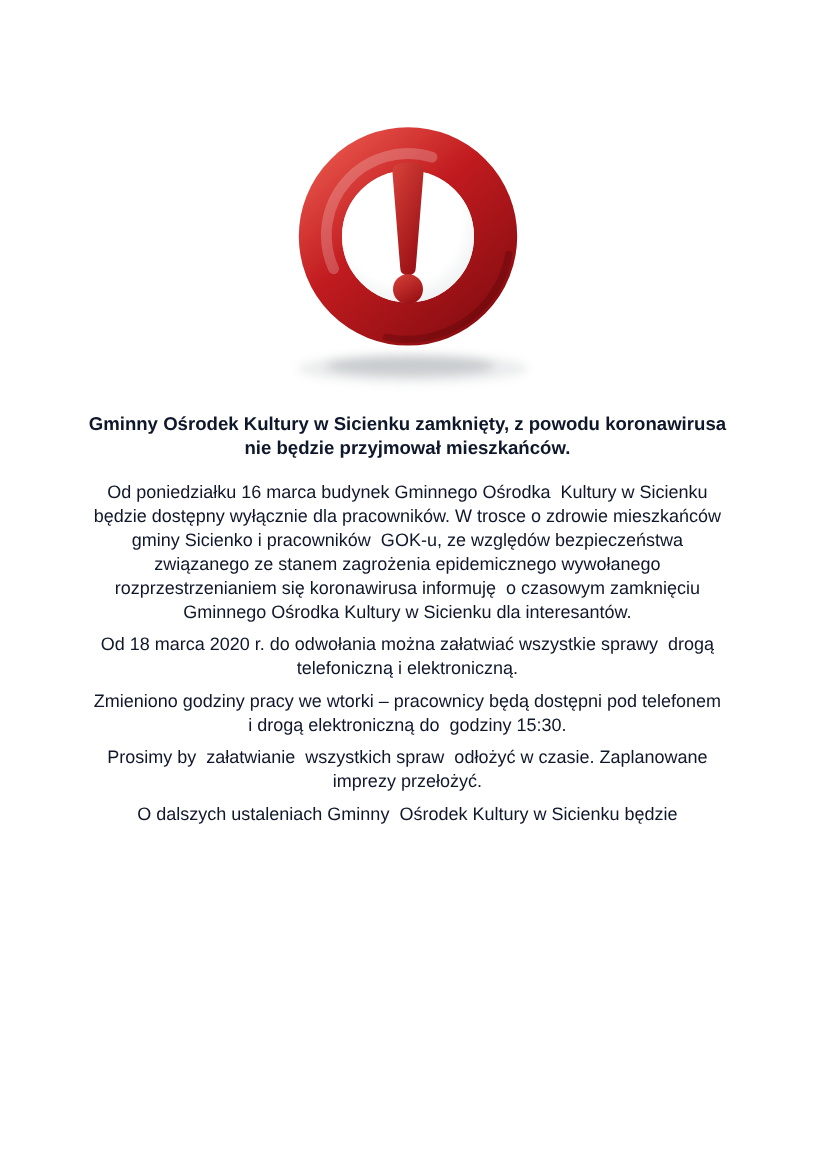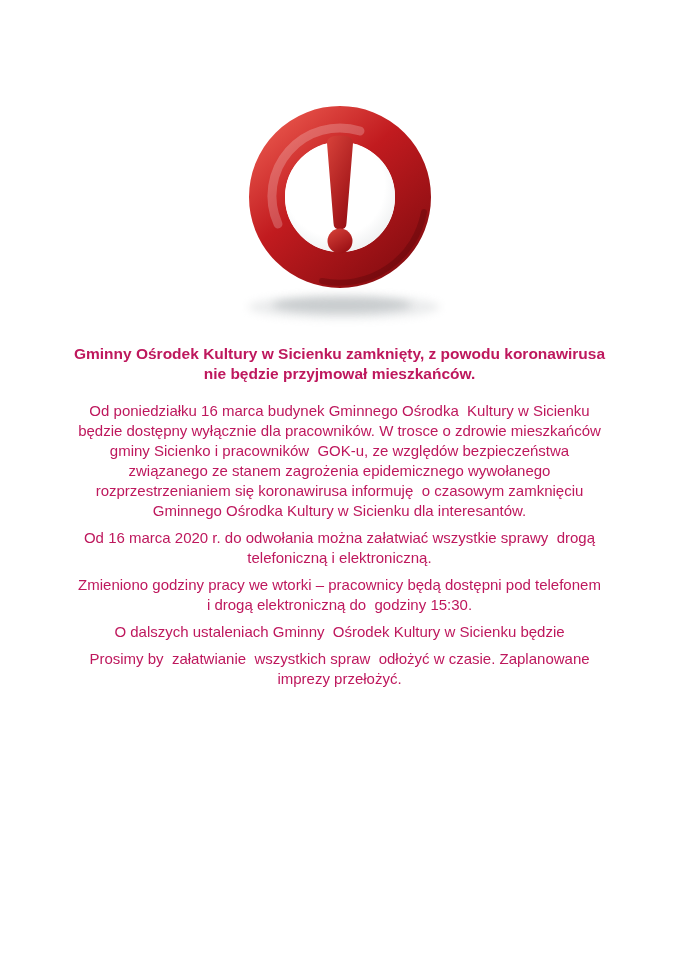--- a/index.html
+++ b/index.html
@@ -8,21 +8,21 @@
     background: #ffffff;
   }
   .page {
     position: relative;
     width: 679px;
     height: 960px;
     margin: 0 auto;
     background: #ffffff;
     overflow: hidden;
     font-family: "Liberation Sans", sans-serif;
-    color: #be185d;
+    color: #0f172a;
   }
   .icon-area {
     margin-top: 97px;
     display: flex;
     justify-content: center;
   }
   .content {
     width: 620px;
     margin: 15px auto 0 auto;
     text-align: center;
@@ -97,26 +97,26 @@
     <h1 class="title">Gminny Ośrodek Kultury w Sicienku zamknięty, z powodu koronawirusa
 nie będzie przyjmował mieszkańców.</h1>
 
     <p class="para"><span>Od poniedziałku 16 marca budynek Gminnego Ośrodka  Kultury w Sicienku
 będzie dostępny wyłącznie dla pracowników. W trosce o zdrowie mieszkańców
 gminy Sicienko i pracowników  GOK-u, ze względów bezpieczeństwa
 związanego ze stanem zagrożenia epidemicznego wywołanego
 rozprzestrzenianiem się koronawirusa informuję  </span><strong>o czasowym zamknięciu</strong><span>
 Gminnego Ośrodka Kultury w Sicienku dla interesantów.</span></p>
 
-    <p class="para">Od 16 marca 2020 r. do odwołania można załatwiać wszystkie sprawy  drogą
+    <p class="para">Od 18 marca 2020 r. do odwołania można załatwiać wszystkie sprawy  drogą
 telefoniczną i elektroniczną.</p>
 
     <p class="para">Zmieniono godziny pracy we wtorki – pracownicy będą dostępni pod telefonem
 i drogą elektroniczną do  godziny 15:30.</p>
 
-    <p class="para">O dalszych ustaleniach Gminny  Ośrodek Kultury w Sicienku będzie</p>
-
     <p class="para">Prosimy by  załatwianie  wszystkich spraw  odłożyć w czasie. Zaplanowane
 imprezy przełożyć.</p>
+
+    <p class="para">O dalszych ustaleniach Gminny  Ośrodek Kultury w Sicienku będzie</p>
 
 
   </main>
 </div>
 
 </body></html>

